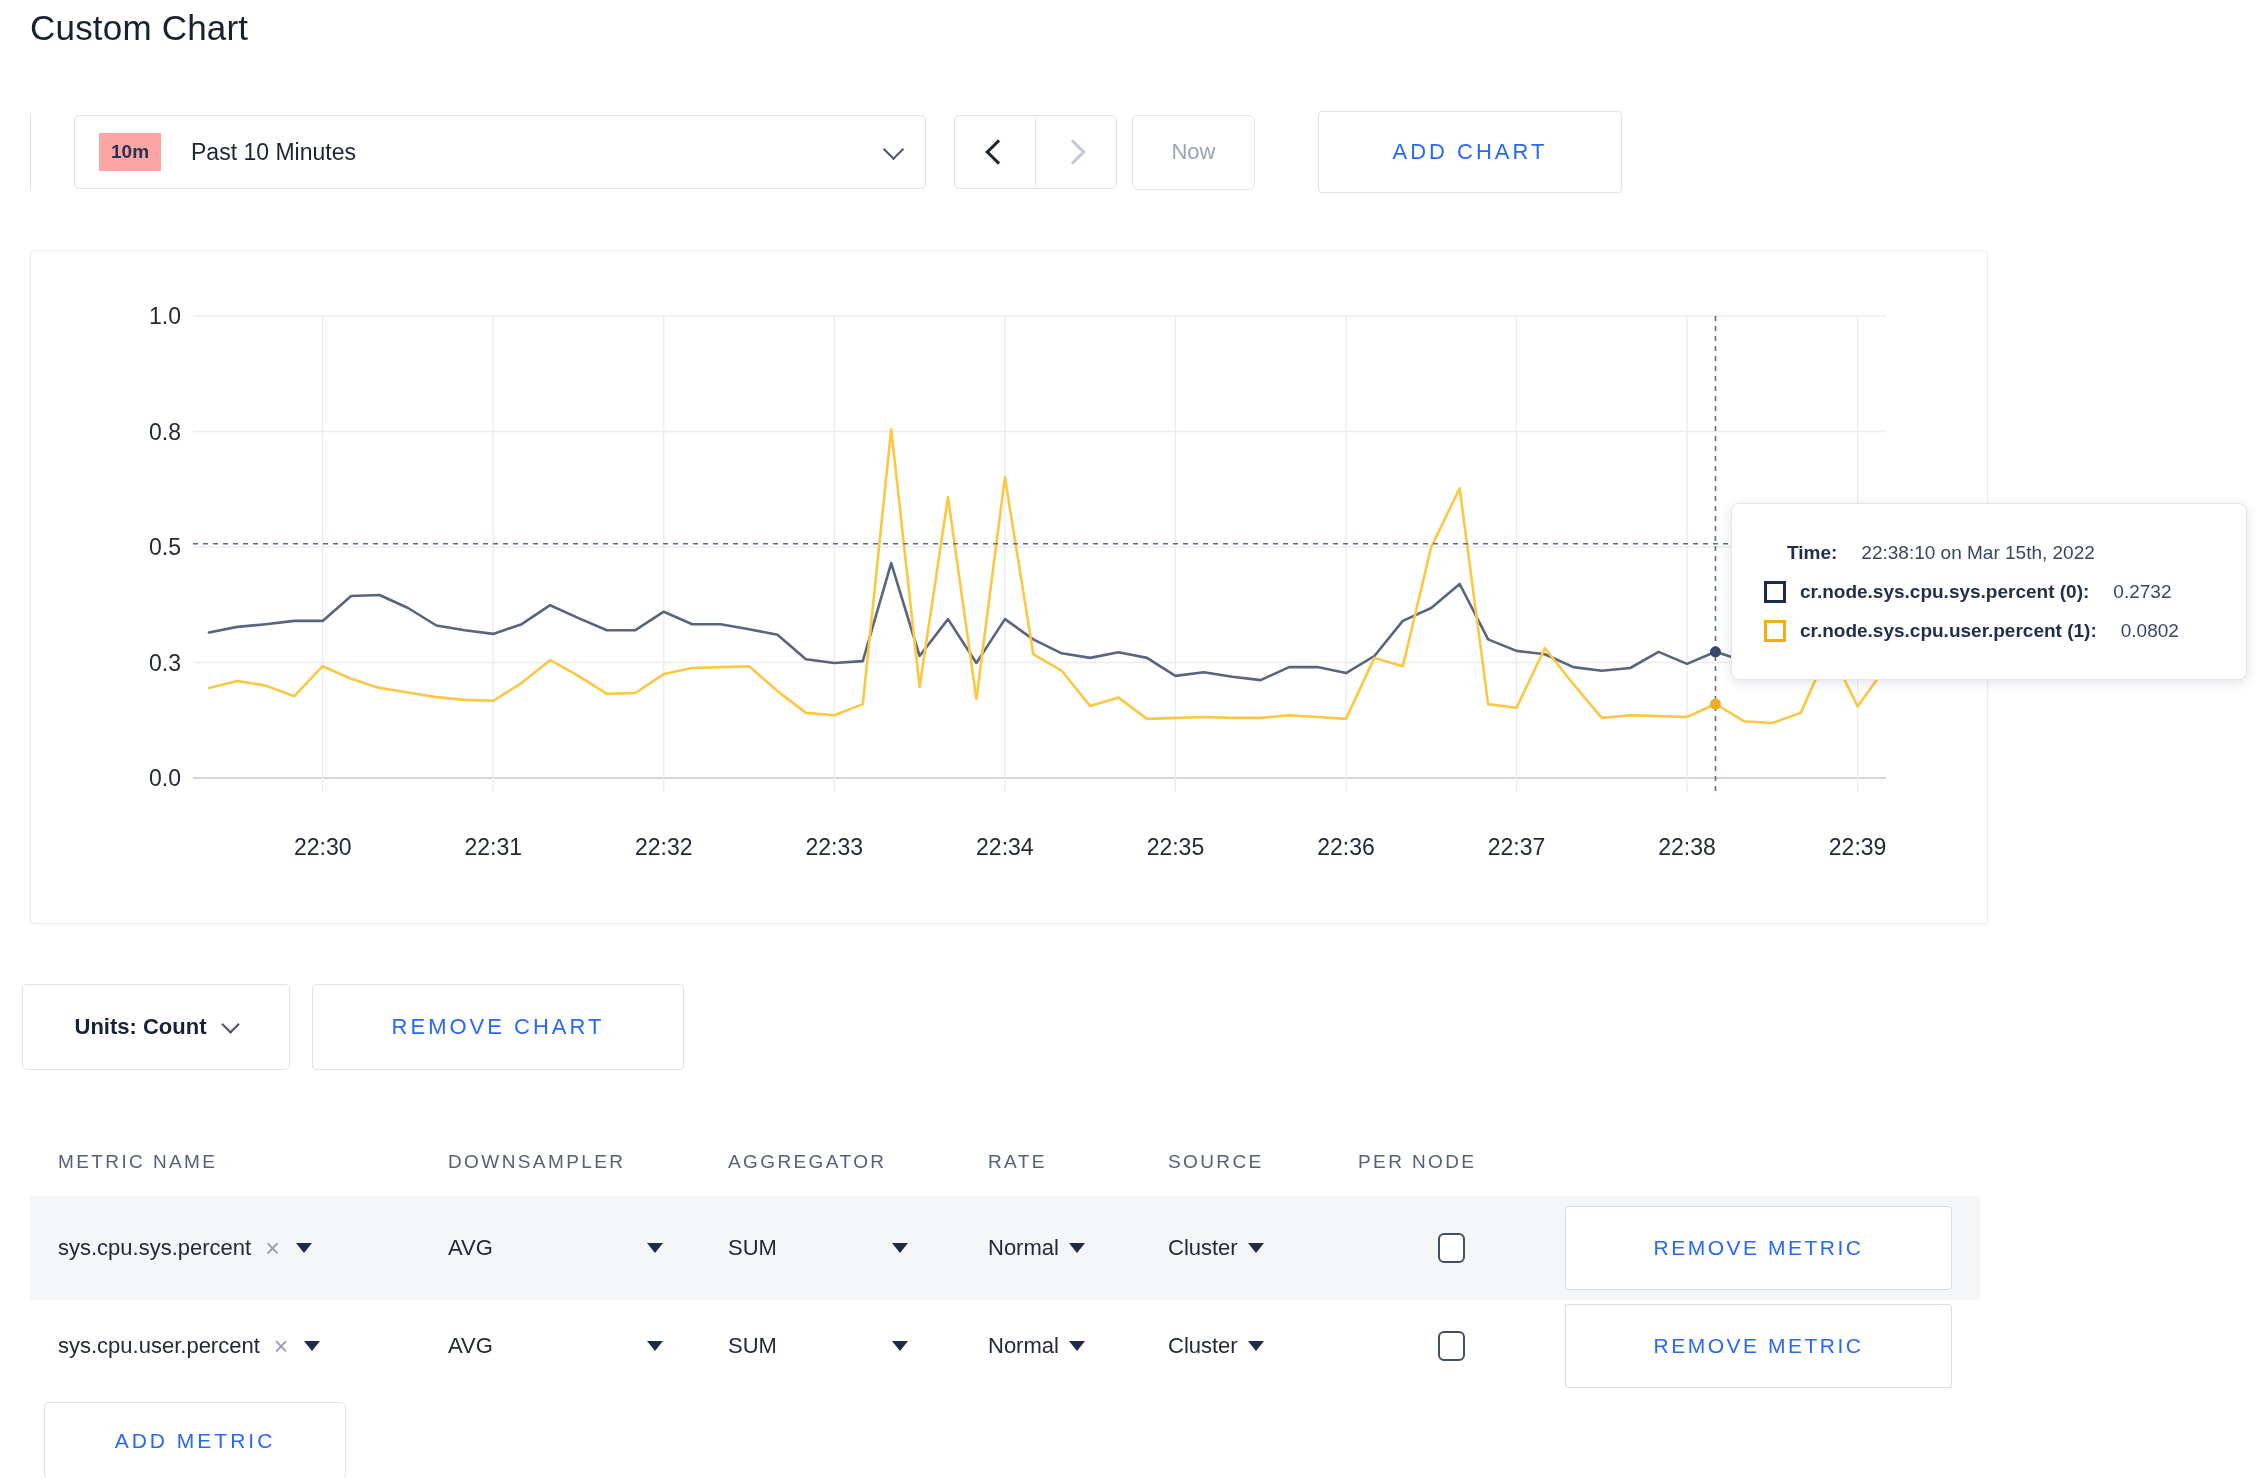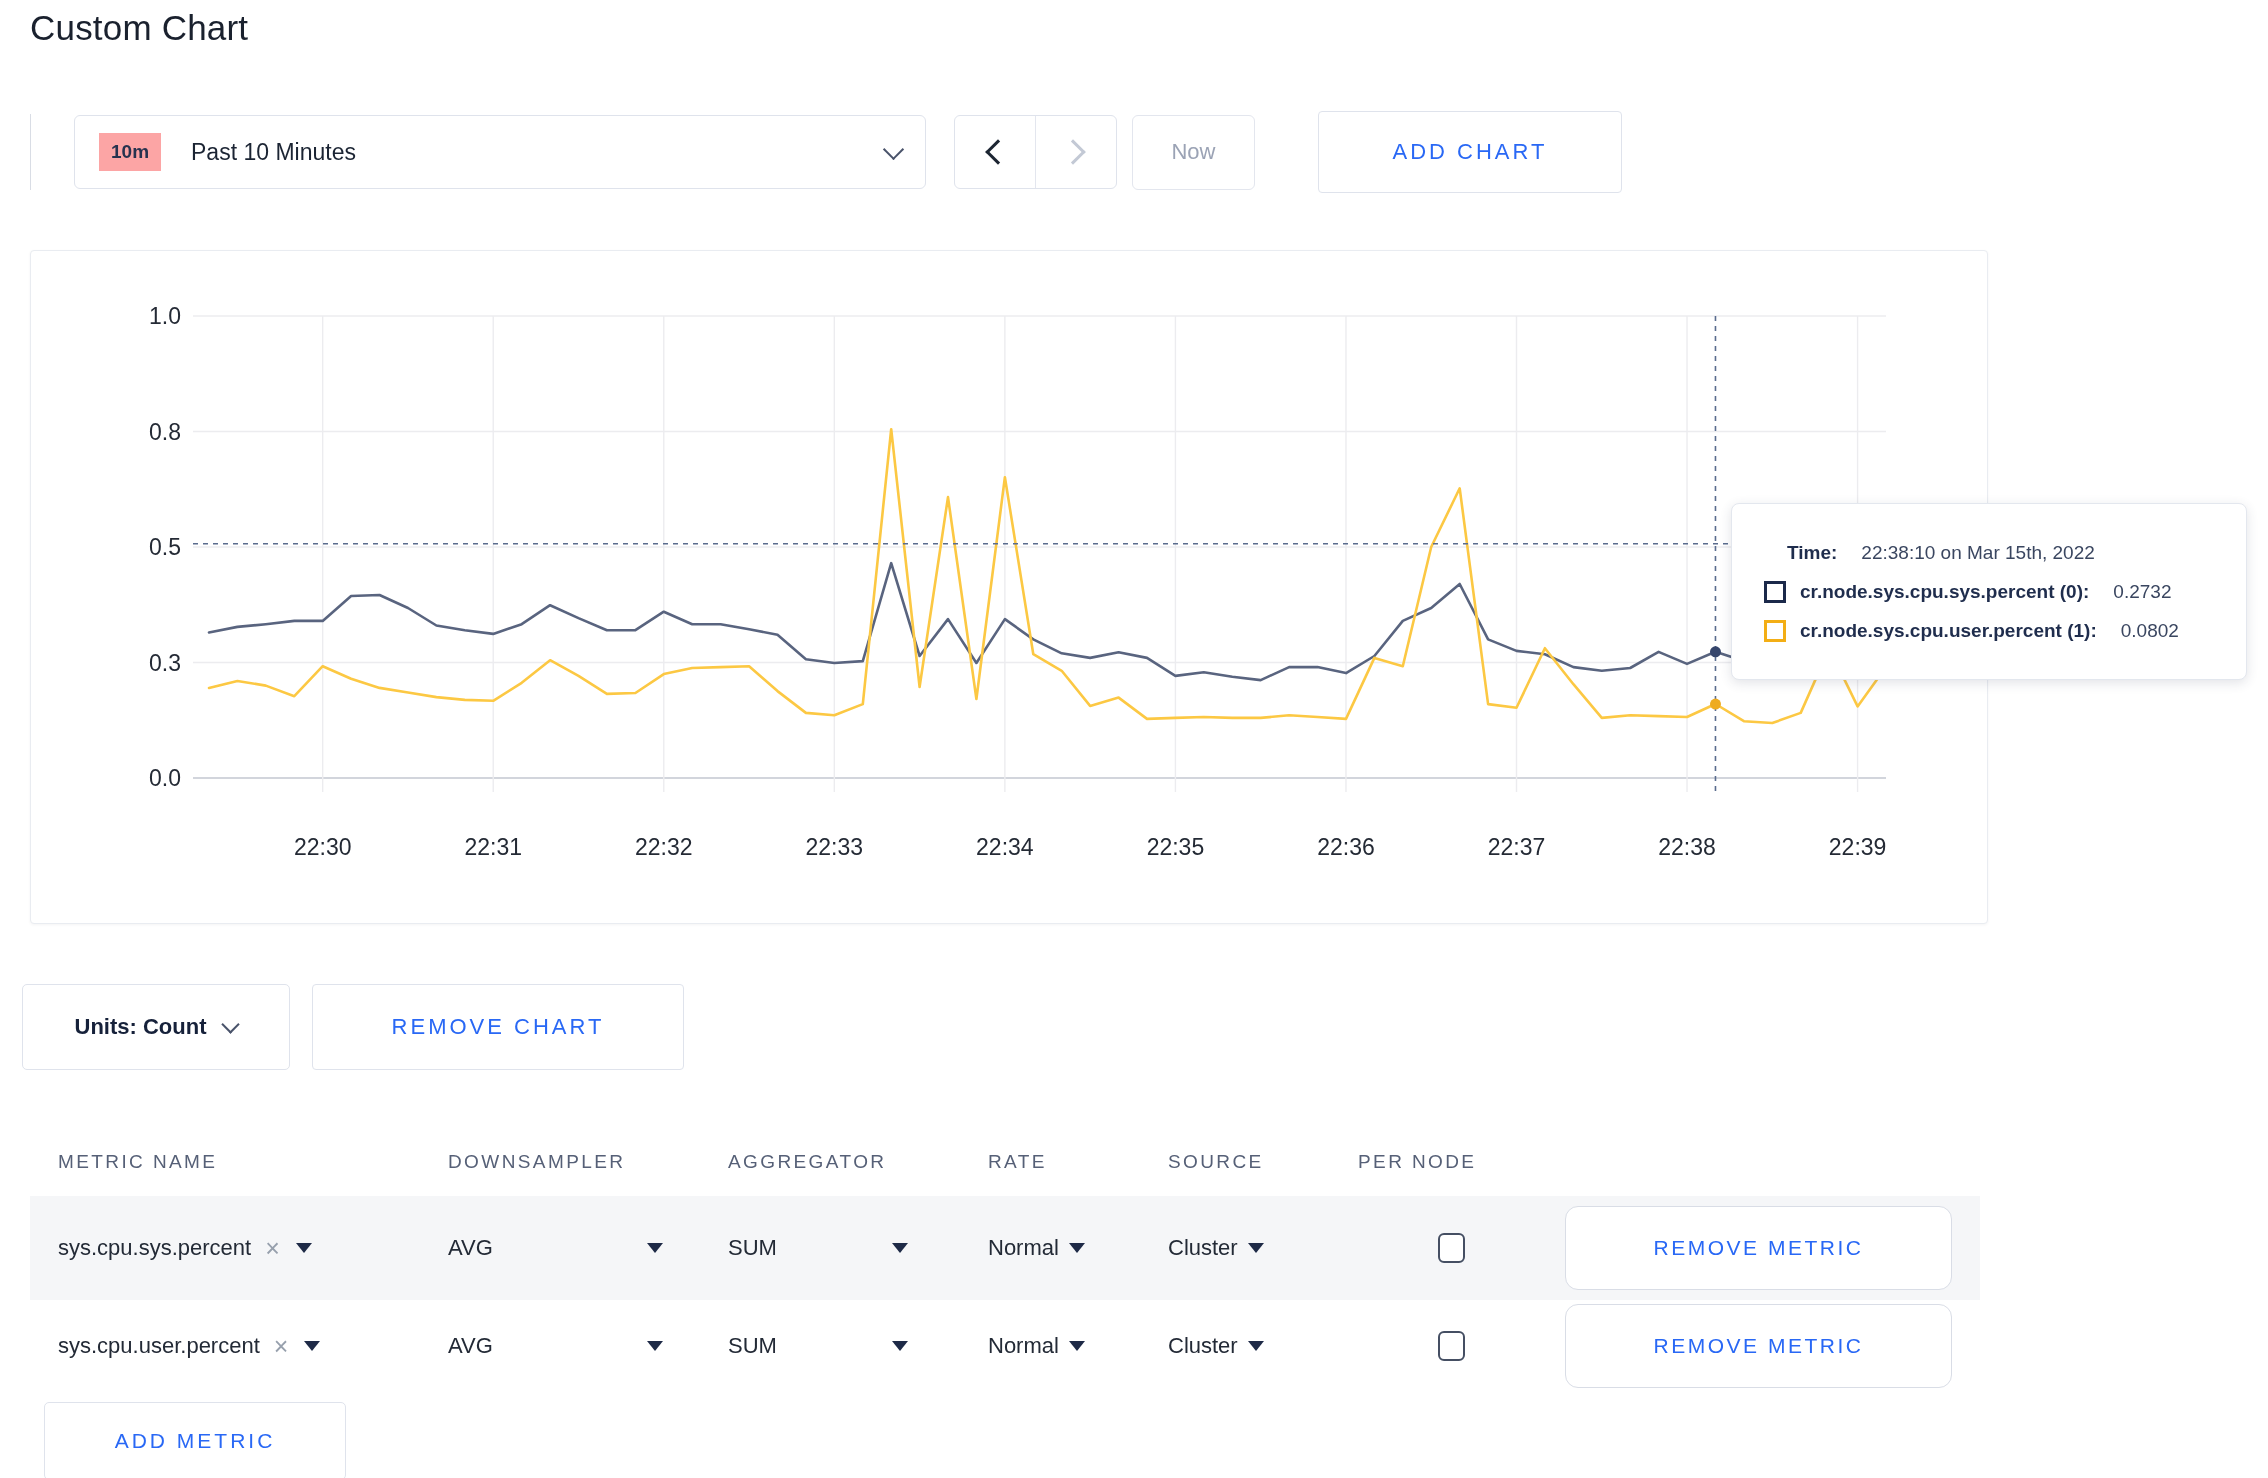--- a/index.html
+++ b/index.html
@@ -69,21 +69,21 @@
   .close-x{font-size:25px;color:#97a0ad;margin-left:14px;cursor:pointer;line-height:1;}
   .caret{width:0;height:0;border-left:8px solid transparent;border-right:8px solid transparent;
        border-top:10px solid #1e2a47;margin-left:16px;flex:none;}
   .dd{cursor:pointer;display:flex;align-items:center;}
   .dd-wide{justify-content:space-between;width:215px;}
   .dd-mid{justify-content:space-between;width:180px;}
   .dd-text{font-size:22px;color:#232a36;}
   .checkbox{width:23px;height:26px;border:2px solid #454f63;border-radius:6px;background:#fff;
        margin-left:80px;cursor:pointer;}
   .remove-metric-btn{margin-left:25px;width:385px;height:82px;background:#fff;border:1px solid #d9dde6;
-       border-radius:13px;color:#2968f5;font-size:21px;letter-spacing:2.5px;font-weight:500;
+       border-radius:3px;color:#2968f5;font-size:21px;letter-spacing:2.5px;font-weight:500;
        display:flex;align-items:center;justify-content:center;cursor:pointer;}
   .add-metric-btn{left:44px;top:1402px;width:300px;height:76px;background:#fff;border:1px solid #dfe3ec;
        border-radius:5px;color:#2968f5;font-size:21px;letter-spacing:3px;font-weight:500;
        display:flex;align-items:center;justify-content:center;cursor:pointer;}
 </style>
 </head>
 <body>
 
 <div class="abs page-title">Custom Chart</div>
 

